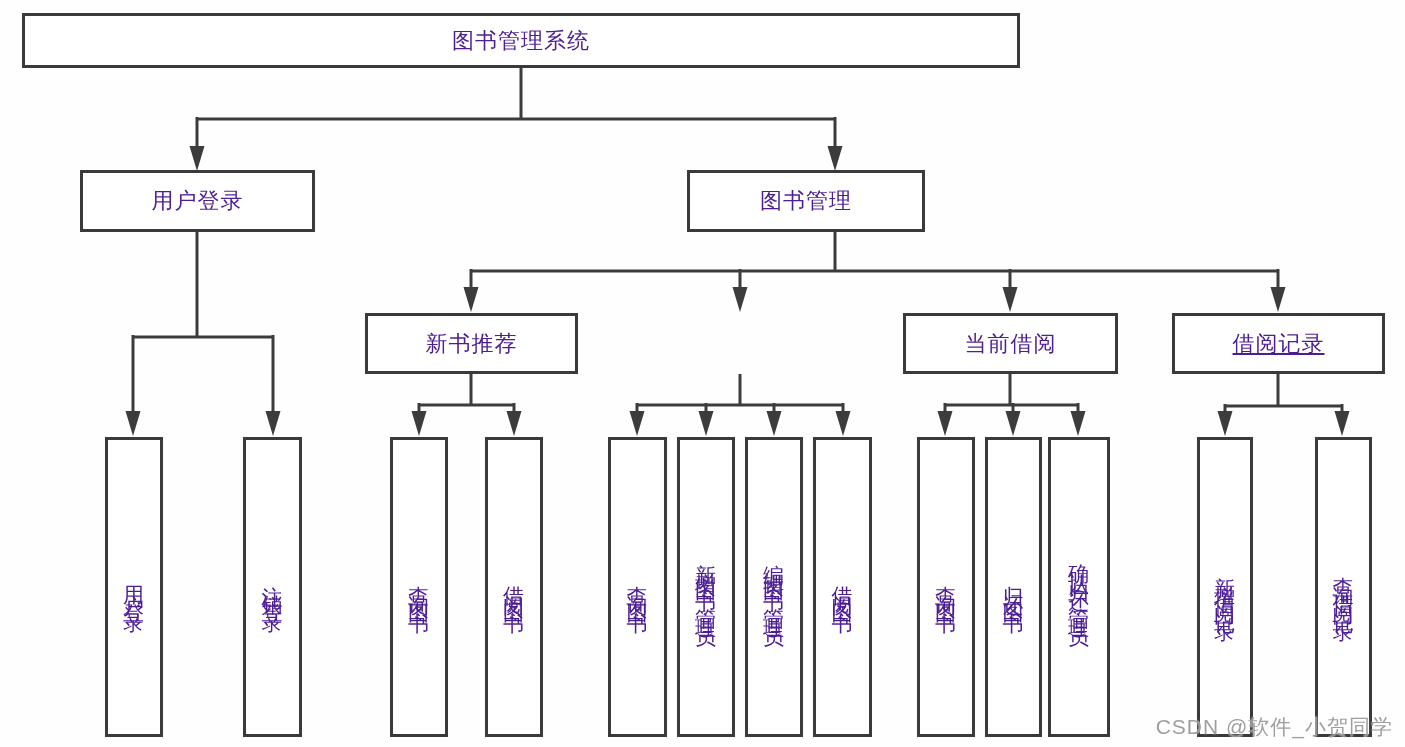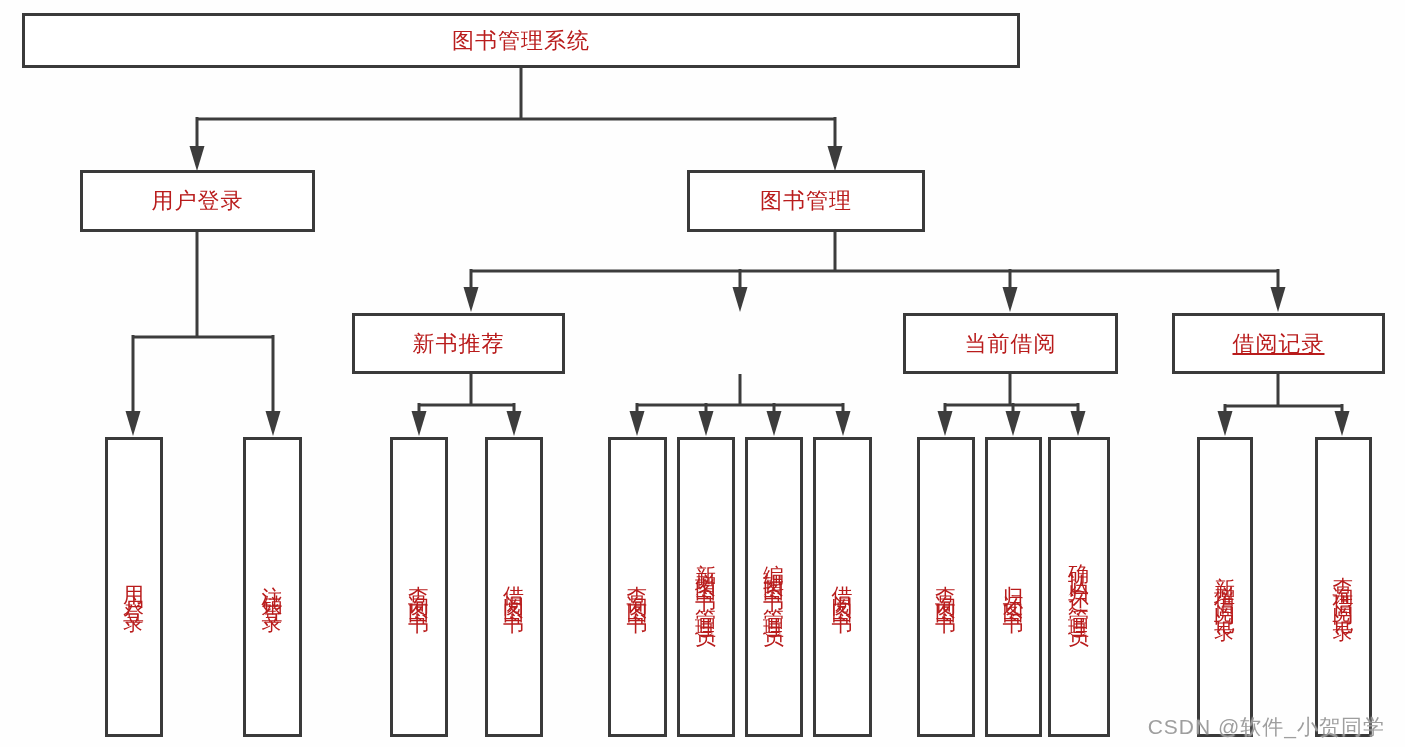--- a/index.html
+++ b/index.html
@@ -20,34 +20,34 @@
   svg.connectors line { stroke: #3c3c3c; stroke-width: 3; }
   svg.connectors polygon { fill: #3c3c3c; }
   .box {
     position: absolute;
     box-sizing: border-box;
     background: #ffffff;
     border: 3px solid #3a3a3a;
     display: flex;
     align-items: center;
     justify-content: center;
-    color: #b91c1c;
+    color: #4c1d95;
     z-index: 2;
   }
   .box.h { font-size: 22px; letter-spacing: 1px; white-space: nowrap; }
   .box.v .vtext {
     writing-mode: vertical-rl;
     text-orientation: mixed;
     font-size: 21px;
     line-height: 1;
     letter-spacing: 9px;
   }
   .watermark {
     position: absolute;
-    right: 20px;
+    right: 12px;
     bottom: 6px;
     z-index: 5;
     font-size: 21px;
     letter-spacing: 1px;
     color: rgba(145, 145, 145, 0.88);
     text-shadow: 0 0 2px #ffffff;
     white-space: nowrap;
     margin-left: 32px;
   }
 </style>
@@ -136,21 +136,21 @@
     <span>图书管理系统</span>
   </div>
 
   <div class="box h" style="left:80px; top:170px; width:235px; height:62px;">
     <span>用户登录</span>
   </div>
   <div class="box h" style="left:687px; top:170px; width:238px; height:62px;">
     <span>图书管理</span>
   </div>
 
-  <div class="box h" style="left:352px; top:313px; width:213px; height:61px;">
+  <div class="box h" style="left:365px; top:313px; width:213px; height:61px;">
     <span>新书推荐</span>
   </div>
   <div class="box h" style="left:903px; top:313px; width:215px; height:61px;text-align:right;">
     <span>当前借阅</span>
   </div>
   <div class="box h" style="left:1172px; top:313px; width:213px; height:61px;text-decoration:underline;">
     <span>借阅记录</span>
   </div>
 
   <div class="box v" style="left:105px; top:437px; width:58px; height:300px;">

